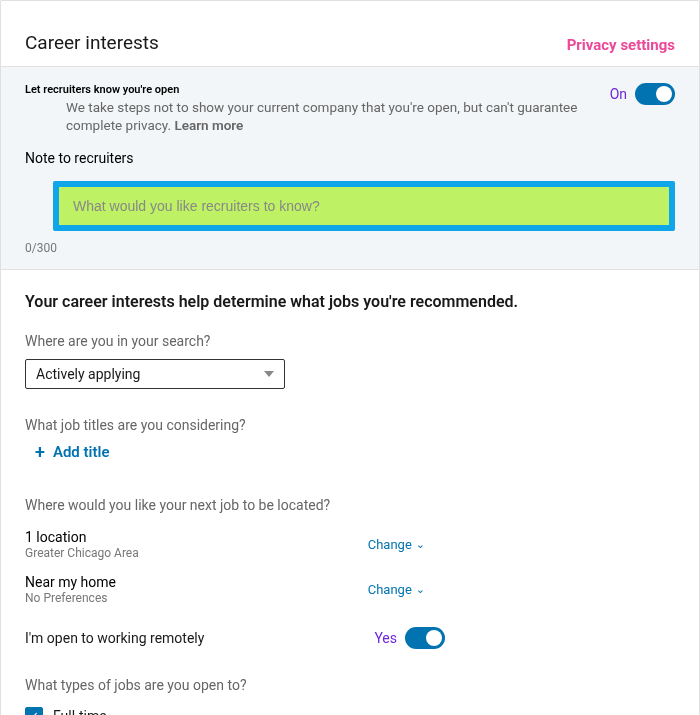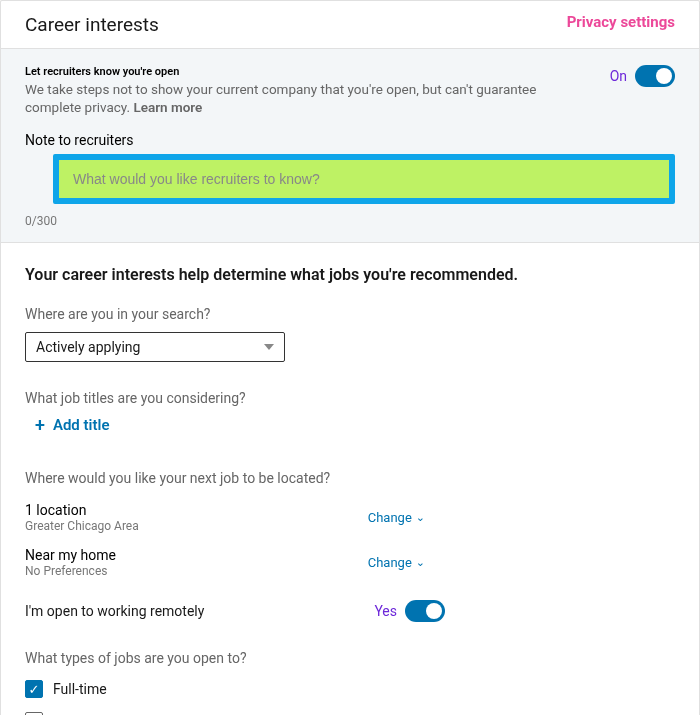--- a/index.html
+++ b/index.html
@@ -13,22 +13,22 @@
   .card {
     width: 700px;
     background: #fff;
     border: 1px solid #e0e0e0;
     border-radius: 2px;
     overflow: hidden;
   }
   .header {
     display: flex;
     justify-content: space-between;
-    align-items: flex-start;
-    padding: 12px 24px 12px;
+    align-items: flex-end;
+    padding: 30px 24px 12px;
     border-bottom: 1px solid #e0e0e0;
   }
   .header h2 {
     margin: 0;
     font-size: 19px;
     font-weight: 400;
   }
   .privacy {
     color: #ec4899;
     font-size: 15px;
@@ -49,20 +49,21 @@
   .let-text .title {
     font-weight: 600;
     font-size: 11px;
     color: #000;
     margin-bottom: 2px;
   }
   .let-text .desc {
     color: #666;
     font-size: 13.5px;
     line-height: 1.35;
+    margin-left: 41px;
   }
   .learn-more {
     color: #666;
     font-weight: 600;
     cursor: pointer;
   }
   .toggle-block {
     display: flex;
     align-items: center;
     gap: 8px;
@@ -86,21 +87,21 @@
     height: 16px;
     background: #fff;
     border-radius: 50%;
     top: 3px;
     right: 3px;
   }
   .note-label {
     font-size: 14px;
     color: #000;
     margin-top: 16px;
-    margin-bottom: 6px;
+    margin-bottom: 15px;
   }
   .note-box {
     border: 6px solid #0ea5e9;
     border-radius: 2px;
     background: #bef264;
     padding: 10px 12px;
     min-height: 46px;
     margin-left: 28px;
   }
   .note-box input {

